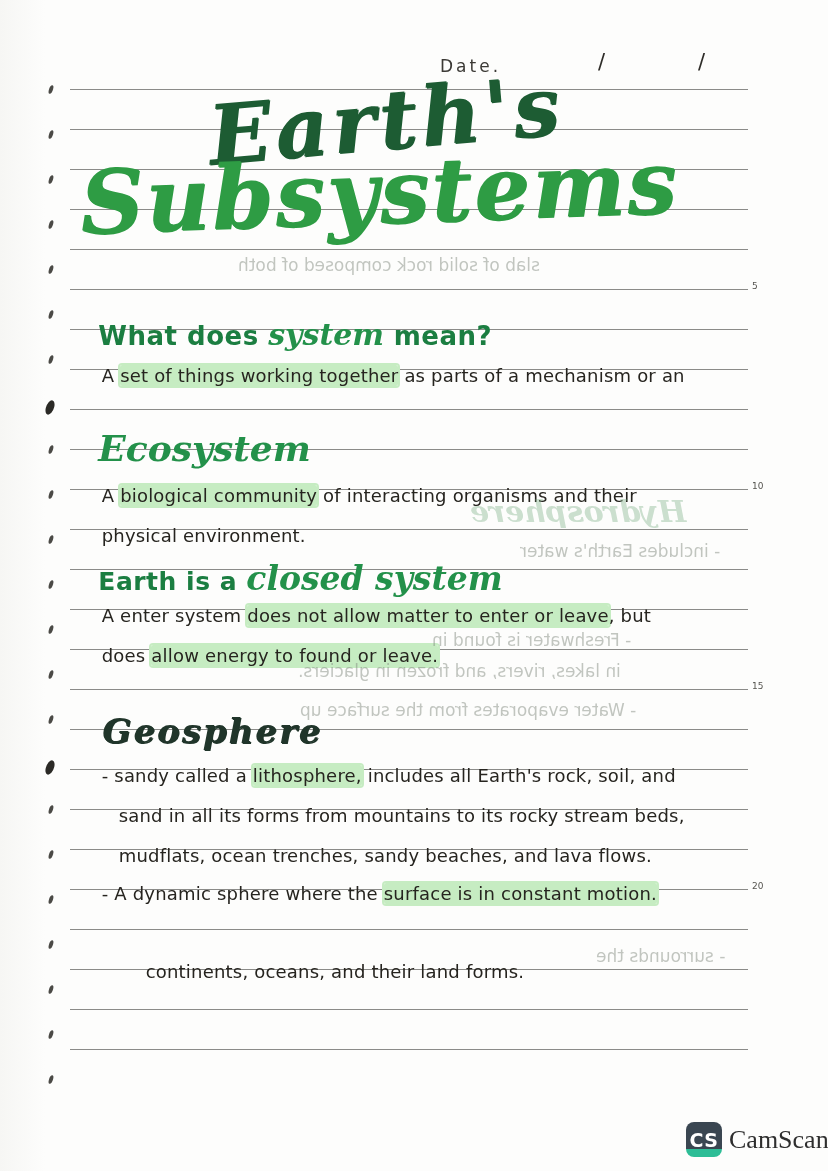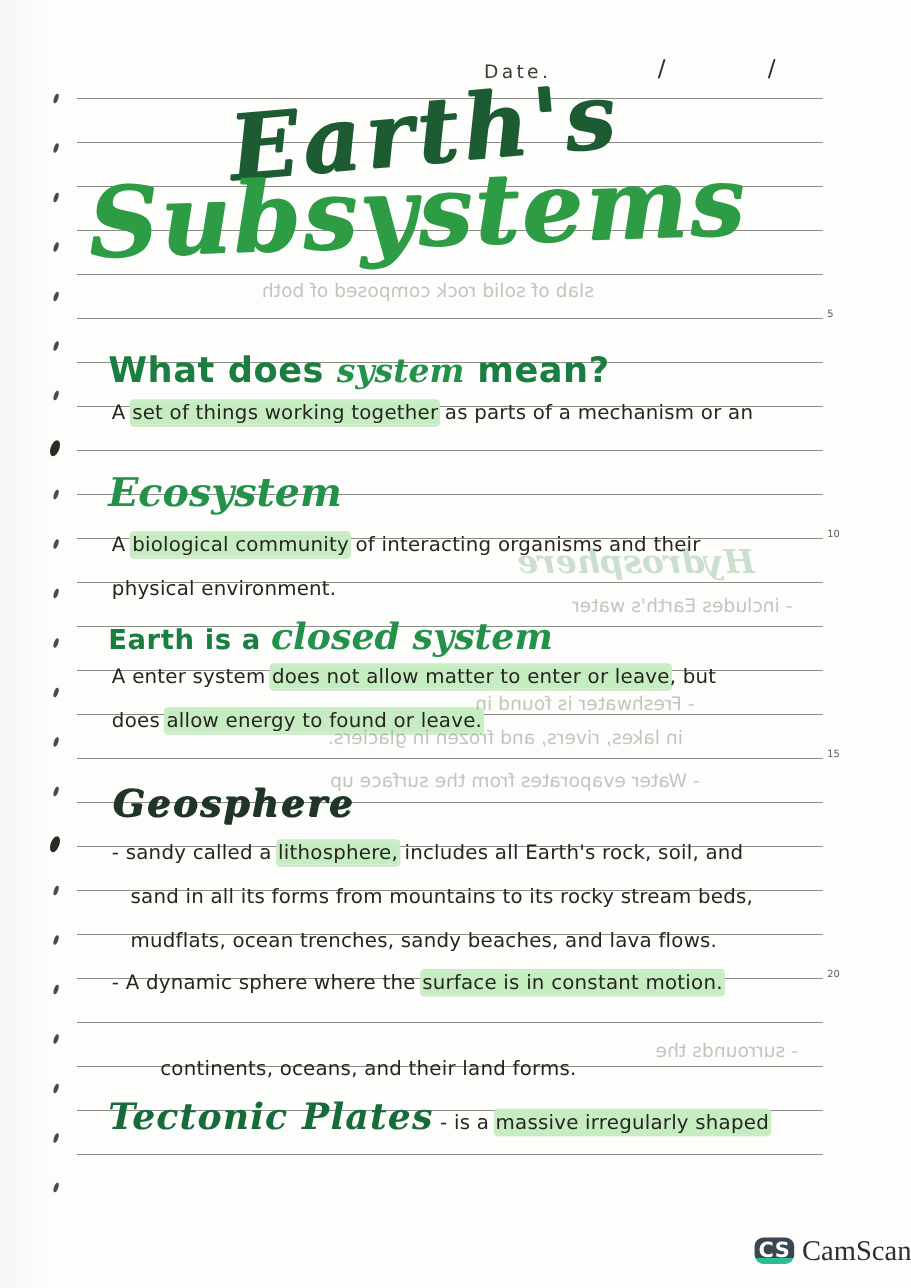--- a/index.html
+++ b/index.html
@@ -25,21 +25,21 @@
   .slash{position:absolute; top:50px; font-size:21px; color:#2e2c28;}
   .slash.s1{left:598px;} .slash.s2{left:698px;}
 
   
   .tword{position:absolute; font-family:"DejaVu Serif", serif; font-style:italic; font-weight:bold; white-space:pre;}
   .tword.w1{left:208px; top:72px; font-size:82px; letter-spacing:4px; color:#1d5c33; transform:rotate(-5deg); text-shadow:1px 1px 0 #1d5c33;}
   .tword.w2{left:80px; top:140px; font-size:88px; letter-spacing:2px; color:#2e9c44; transform:rotate(-2deg); text-shadow:1px 1px 0 #2e9c44;}
 
   .row{position:absolute; white-space:pre;}
   .body-t{font-size:18px; letter-spacing:.2px; color:#26241f;}
-  .hprint{font-weight:bold; font-size:32px; letter-spacing:.5px; color:#1b7e41;}
+  .hprint{font-weight:bold; font-size:26px; letter-spacing:.5px; color:#1b7e41;}
   .hscript{font-family:"DejaVu Serif", serif; font-style:italic; font-weight:bold; font-size:30px; color:#23914a;}
   .hl{background:#c6ecc2; box-shadow:0 0 0 2px #c6ecc2; border-radius:2px;}
 
   .geo-script{font-family:"DejaVu Serif", serif; font-style:italic; font-weight:bold; font-size:34px; color:#20352a; letter-spacing:2px; text-shadow:1px 1px 0 #20352a;}
   .sub-script{font-family:"DejaVu Serif", serif; font-style:italic; font-weight:bold; font-size:33px; color:#176a3a; letter-spacing:1px;}
 
   
   .bleed{position:absolute; transform:scaleX(-1); color:rgba(128,136,126,.48);
          filter:blur(.7px); font-size:17px; white-space:pre;}
   .bleed.b0{left:238px; top:255px;}
@@ -51,21 +51,21 @@
   .bleed.b5{left:300px; top:700px;}
   .bleed.b6{left:596px; top:946px;}
 
   
   .mark{position:absolute; left:49px; width:4px; height:9px; background:#2b2a26;
         border-radius:60% 40% 60% 40%; transform:rotate(14deg); opacity:.85;}
   .mark.big{left:46px; width:8px; height:15px; opacity:1;}
 
   
   .watermark{position:absolute; left:686px; top:1122px; display:flex; align-items:center; gap:7px;}
-  .cs-icon{width:36px; height:24px; border-radius:8px;
+  .cs-icon{width:36px; height:35px; border-radius:8px;
            background:linear-gradient(to bottom, #3a4651 0 76%, #2dbd96 76% 100%);
            display:flex; align-items:center; justify-content:center;}
   .cs-icon span{color:#ffffff; font-weight:bold; font-size:19px; letter-spacing:.5px; font-family:"DejaVu Sans",sans-serif;}
   .cs-label{font-family:"Liberation Serif", serif; font-size:26px; color:#2e2e2e;}
 </style>
 </head>
 <body>
 
 <div class="page">
 
@@ -123,23 +123,20 @@
     <span>mudflats, ocean trenches, sandy beaches, and lava flows.</span>
   </div>
   <div class="row body-t" style="left:78px; top:862px;">
     <span>- A dynamic sphere where the </span><span class="hl">surface is in constant motion.</span><span></span>
   </div>
 
   <div class="row body-t" style="left:122px; top:940px;">
     <span>continents, oceans, and their land forms.</span>
   </div>
 
-  <div class="row" style="left:78px; top:976px;">
-    <span class="sub-script">Tectonic Plates</span><span class="body-t"> - is a </span><span class="body-t hl">massive irregularly shaped</span><span class="body-t"></span>
-  </div>
 
   <span class="bleed b0">slab of solid rock composed of both</span>
   <span class="bleed b1">Hydrosphere</span>
   <span class="bleed b2">- includes Earth's water</span>
   <span class="bleed b3">- Freshwater is found in</span>
   <span class="bleed b4">in lakes, rivers, and frozen in glaciers.</span>
   <span class="bleed b5">- Water evaporates from the surface up</span>
   <span class="bleed b6">- surrounds the</span>
 
   <div class="watermark">

